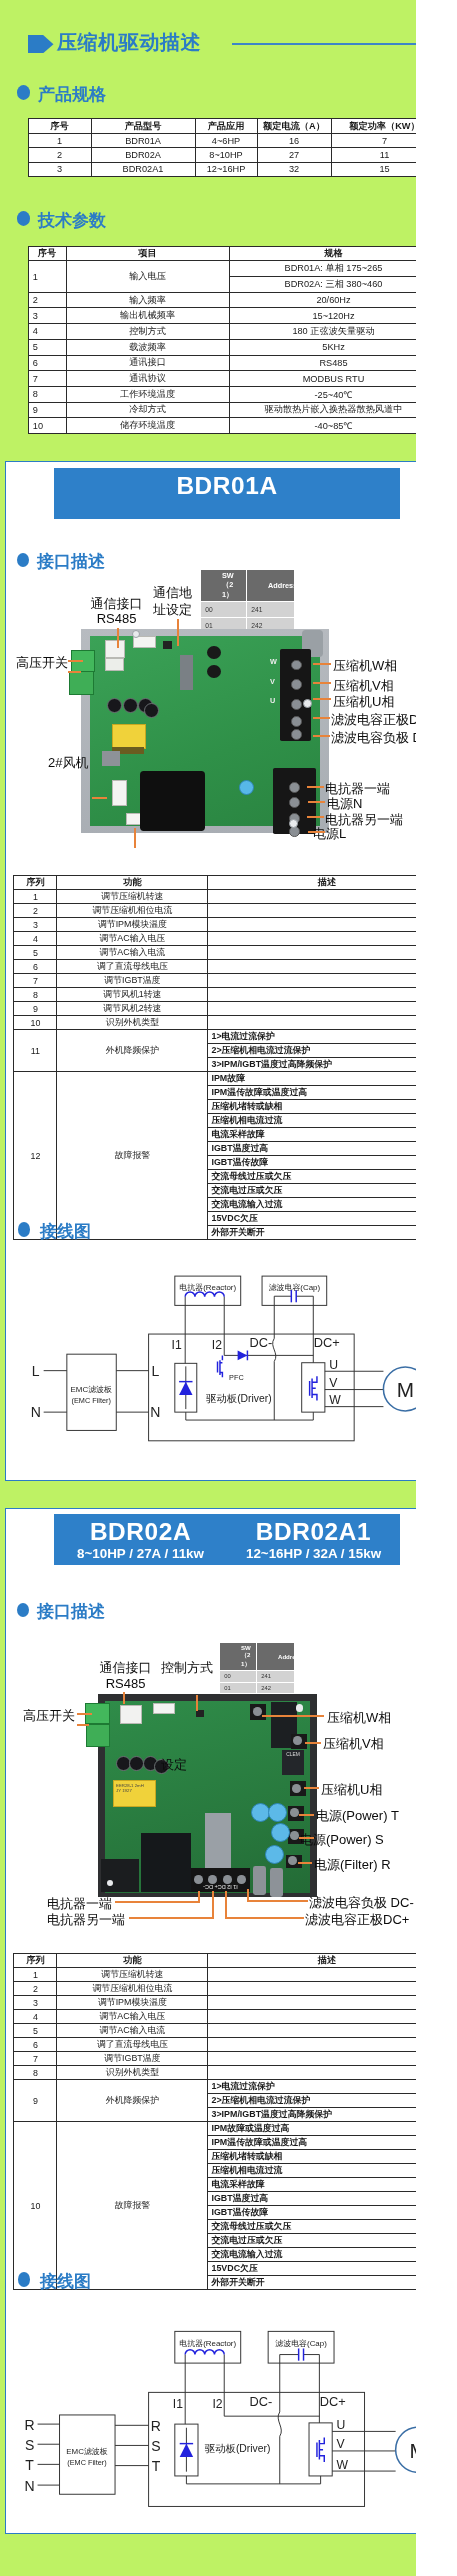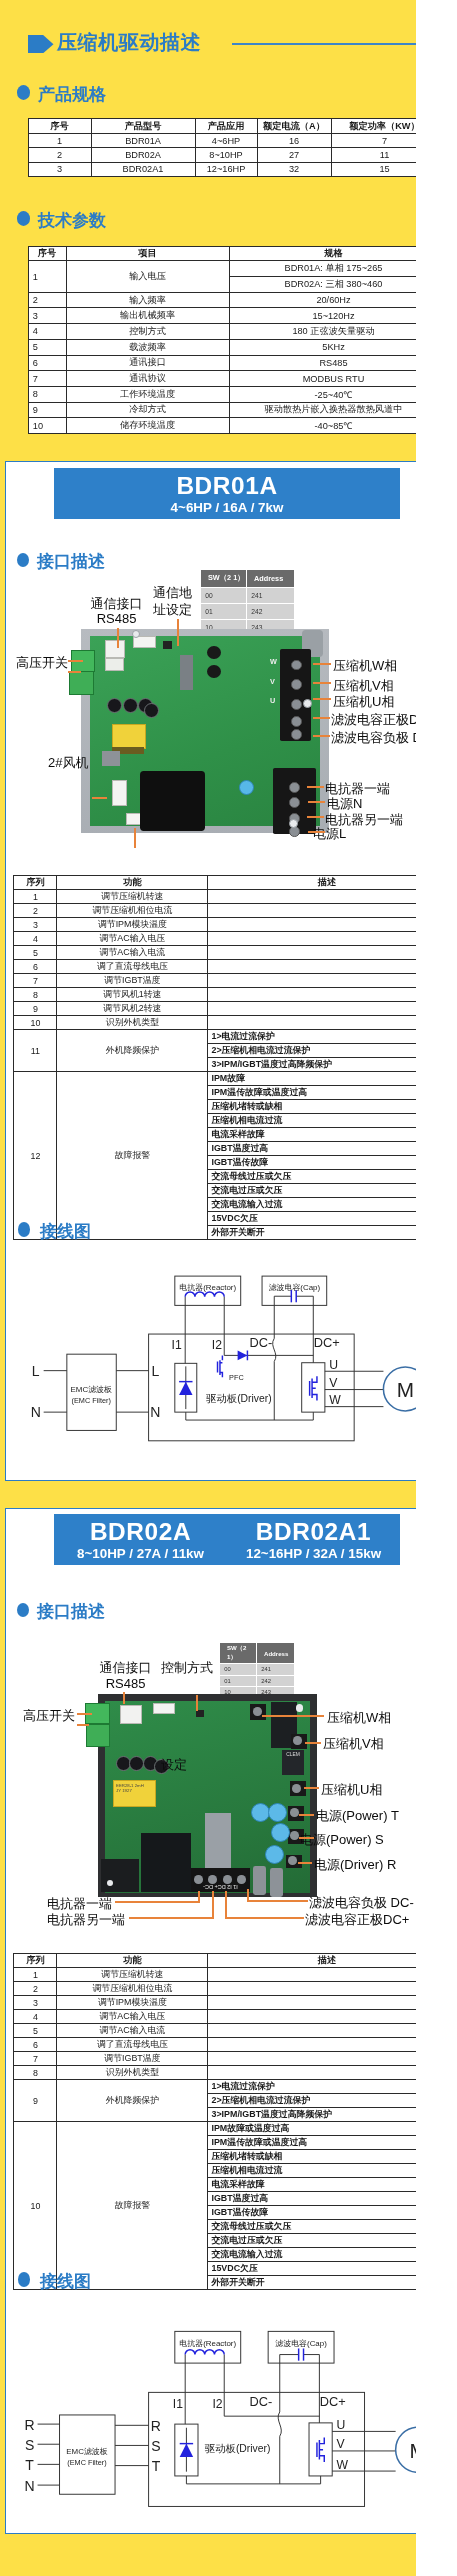--- a/index.html
+++ b/index.html
@@ -1,16 +1,16 @@
 <!DOCTYPE html>
 <html style="font-size:9.8px"><head>
 <meta charset="utf-8">
 <style>
 html,body{margin:0;padding:0;}
-#page{position:relative;width:416px;height:2576px;background:#fde047;font-family:"Liberation Sans",sans-serif;color:#1a1a1a;overflow:hidden;}
+#page{position:relative;width:416px;height:2576px;background:#bef264;font-family:"Liberation Sans",sans-serif;color:#1a1a1a;overflow:hidden;}
 .abs{position:absolute;}
 .h1{font-size:20px;font-weight:700;color:#2b7cc6;letter-spacing:0.6px;}
 .h2{font-size:17px;font-weight:700;color:#2b7cc6;}
 .bullet{background:#2b7cc6;border-radius:50%;}
 .arrowicon{background:#2b7cc6;clip-path:polygon(0 0,60% 0,100% 50%,60% 100%,0 100%);}
 .hline{background:#3d85c8;}
 .bigbox{border:1.8px solid #2b7cc6;background:#fff;}
 .banner{background:#2e80c9;color:#fff;text-align:center;}
 .banner .bt{font-size:24.4px;font-weight:800;letter-spacing:0.6px;line-height:28px;padding-top:3.7px;}
 .banner .bs{font-size:13.4px;font-weight:600;line-height:16px;}
@@ -20,21 +20,21 @@
 .tA th{height:14px}.tA td{height:13.4px}
 .tB th{height:13.4px}.tB td{height:14.7px}
 .tB td.cno{text-align:left;padding-left:4.3px;}
 .tF{font-size:8.9px}
 .tF th{height:11.6px}
 .tF1 td{height:12px}
 .tF2 td{height:11px}
 .tF td.cdesc{text-align:left;padding-left:3.1px;font-weight:600;}
 .tF td{font-size:8.9px}
 table.swt{border-collapse:separate;border-spacing:1.2px;background:#fff;table-layout:fixed;}
-.swt th{background:#6a6a6a;color:#fff;font-weight:600;text-align:left;padding-left:7px;}
+.swt th{background:#6a6a6a;color:#fff;font-weight:600;text-align:left;padding-left:21px;}
 .swt td{background:#d2d2d2;color:#333;text-align:left;padding-left:4.3px;}
 .sw1 th{height:14.7px;font-size:7.3px;}
 .sw1 td{height:13px;font-size:6.7px;}
 .sw2 th{height:10.4px;font-size:6.1px;}
 .sw2 td{height:8.5px;font-size:5.8px;}
 .plabel{position:absolute;font-size:13px;color:#0c0c0c;white-space:nowrap;}
 .ol{position:absolute;background:#e8833a;}
 svg text{font-family:"Liberation Sans",sans-serif;fill:#222;}
 .k{stroke:#333;stroke-width:1.6;fill:none;}
 .kb{stroke:#2222dd;stroke-width:2.4;fill:none;}
@@ -160,21 +160,20 @@
           <td rowspan="1" class="cno">10</td>
           <td rowspan="1">储存环境温度</td>
           <td class="cdesc">-40~85℃</td>
         </tr>
       </tbody>
     </table>
 
   <div class="abs bigbox" style="left:4.9px;top:461px;width:446px;height:1018px;"></div>
   <div class="abs banner" style="left:54px;top:468px;width:346px;height:51px;">
     <div class="bt">BDR01A</div>
-    <div class="bs">4~6HP / 16A / 7kw</div>
   </div>
 
   <div class="abs bullet" style="left:17px;top:553px;width:12.2px;height:14px;"></div>
   <div class="abs h2" style="left:37px;top:550px;">接口描述</div>
 
   <table class="abs swt sw1" style="left:200px;top:569px;width:95px;">
       <colgroup>
         <col style="width: 45px;">
         <col style="width: 47px;">
       </colgroup>
@@ -561,21 +560,21 @@
   <div class="plabel" style="left:327px;top:1709px;">压缩机W相</div>
   <div class="ol" style="left:262px;top:1715px;width:62px;height:1.8px;"></div>
   <div class="plabel" style="left:323px;top:1735px;">压缩机V相</div>
   <div class="ol" style="left:305px;top:1742px;width:16px;height:1.8px;"></div>
   <div class="plabel" style="left:321px;top:1781px;">压缩机U相</div>
   <div class="ol" style="left:304px;top:1787px;width:15.3px;height:1.8px;"></div>
   <div class="plabel" style="left:316px;top:1807px;">电源(Power) T</div>
   <div class="ol" style="left:299px;top:1814px;width:14.7px;height:1.8px;"></div>
   <div class="plabel" style="left:300px;top:1831px;">电源(Power) S</div>
   <div class="ol" style="left:299px;top:1837px;width:14.7px;height:1.8px;"></div>
-  <div class="plabel" style="left:314px;top:1856px;">电源(Driver) R</div>
+  <div class="plabel" style="left:314px;top:1856px;">电源(Filter) R</div>
   <div class="ol" style="left:298px;top:1862px;width:14px;height:1.8px;"></div>
 
   <div class="plabel" style="left:309px;top:1894px;">滤波电容负极 DC-</div>
   <div class="ol" style="left:247px;top:1900px;width:61px;height:1.8px;"></div>
   <div class="ol" style="left:247px;top:1889px;width:1.8px;height:12.2px;"></div>
   <div class="plabel" style="left:305px;top:1911px;">滤波电容正极DC+</div>
   <div class="ol" style="left:225px;top:1917px;width:79px;height:1.8px;"></div>
   <div class="ol" style="left:225px;top:1891px;width:1.8px;height:27px;"></div>
 
   <div class="plabel" style="left:47px;top:1895px;">电抗器一端</div>

